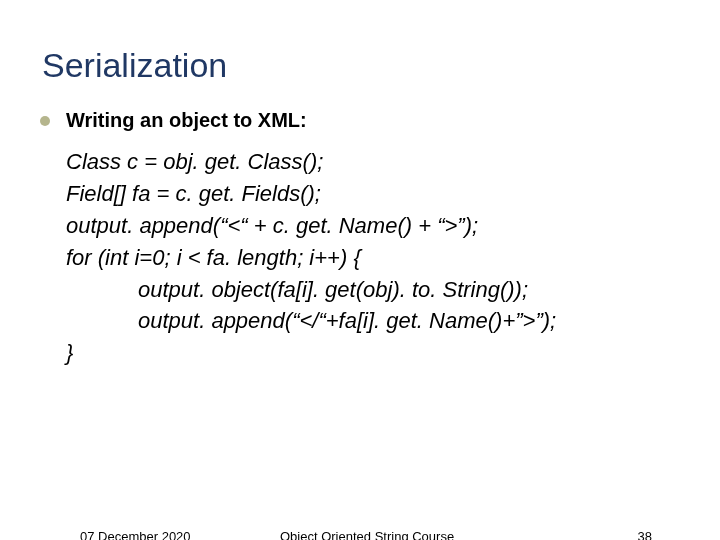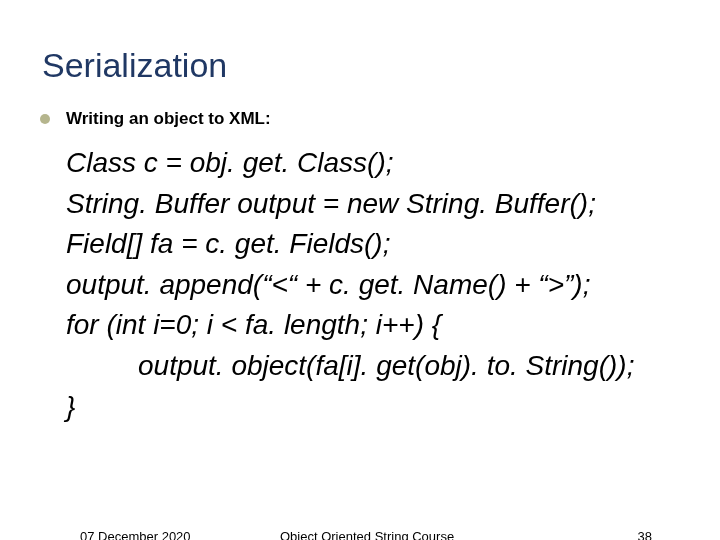--- a/index.html
+++ b/index.html
@@ -36,29 +36,29 @@
   .bullet {
     width: 10px;
     height: 10px;
     border-radius: 50%;
     background: #b5b58d;
     margin-right: 16px;
     flex-shrink: 0;
   }
   .subheading {
     font-family: 'Comic Sans MS', cursive, sans-serif;
-    font-size: 17px;
+    font-size: 20px;
     font-weight: bold;
     color: #000;
   }
   .code-block {
     margin-left: 26px;
     font-family: Arial, Helvetica, sans-serif;
     font-style: italic;
-    font-size: 28px;
+    font-size: 22px;
     color: #000;
     line-height: 1.45;
   }
   .code-line {
     white-space: pre;
   }
   .indent {
     padding-left: 72px;
   }
   .footer {
@@ -83,25 +83,25 @@
   <div class="title">Serialization</div>
 
   <div class="content">
     <div class="subheading-row">
       <span class="bullet"></span>
       <span class="subheading">Writing an object to XML:</span>
     </div>
 
     <div class="code-block">
       <div class="code-line">Class c = obj. get. Class();</div>
-      <div class="code-line">String. Buffer output = new String. Buffer();</div>
       <div class="code-line">Field[] fa = c. get. Fields();</div>
       <div class="code-line">output. append(“&lt;“ + c. get. Name() + “&gt;”);</div>
       <div class="code-line">for (int i=0; i &lt; fa. length; i++) {</div>
       <div class="code-line indent">output. object(fa[i]. get(obj). to. String());</div>
+      <div class="code-line indent">output. append(“&lt;/“+fa[i]. get. Name()+”&gt;”);</div>
       <div class="code-line">}</div>
     </div>
   </div>
 
   <div class="footer">
     <span class="date">07 December 2020</span>
     <span class="course">Object Oriented String Course</span>
     <span class="page">38</span>
   </div>
 </div>

